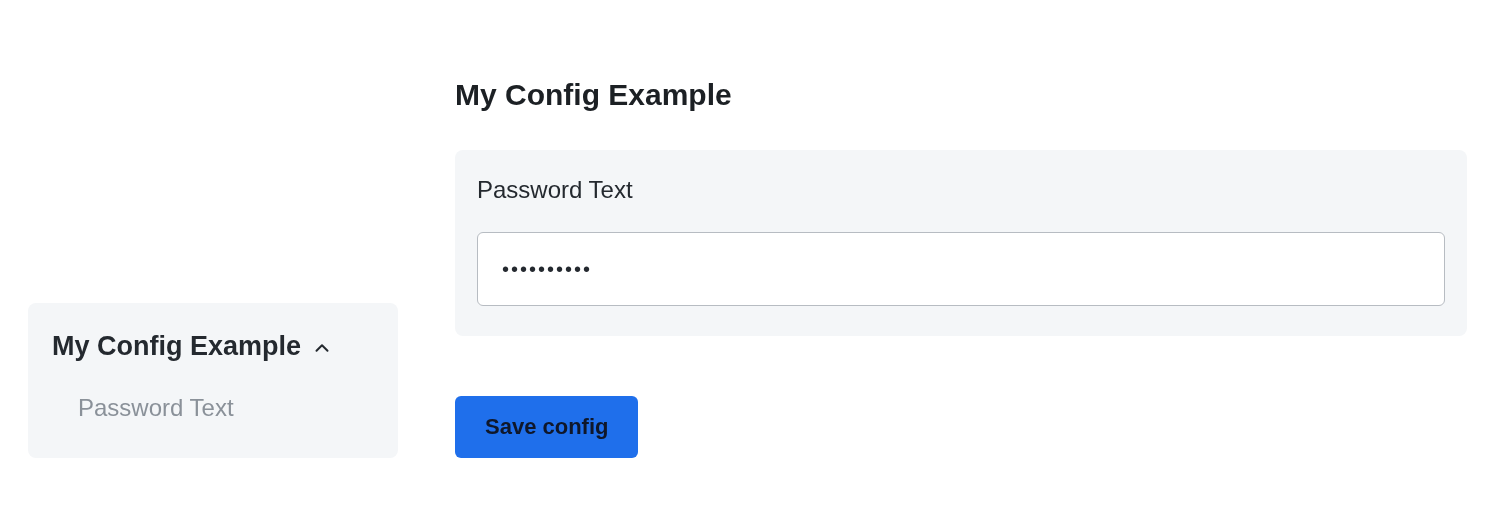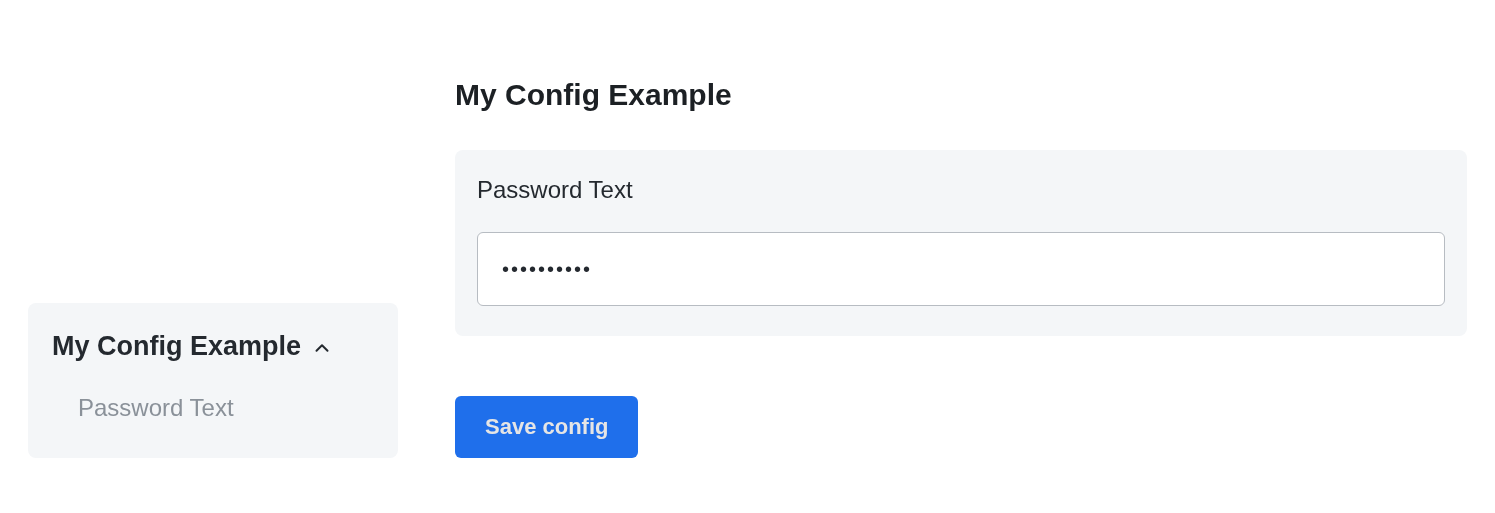--- a/index.html
+++ b/index.html
@@ -88,21 +88,21 @@
       border: 1px solid #b7bcc2;
       border-radius: 6px;
       padding: 0 24px;
       font-size: 20px;
       color: #24292f;
       letter-spacing: 2px;
       outline: none;
     }
     .save-button {
       background: #1f6feb;
-      color: #e5e5e5;
+      color: #0f172a;
       font-size: 22px;
       font-weight: 700;
       border: none;
       border-radius: 6px;
       padding: 18px 30px;
       cursor: pointer;
     }
   </style>
 </head>
 <body>

